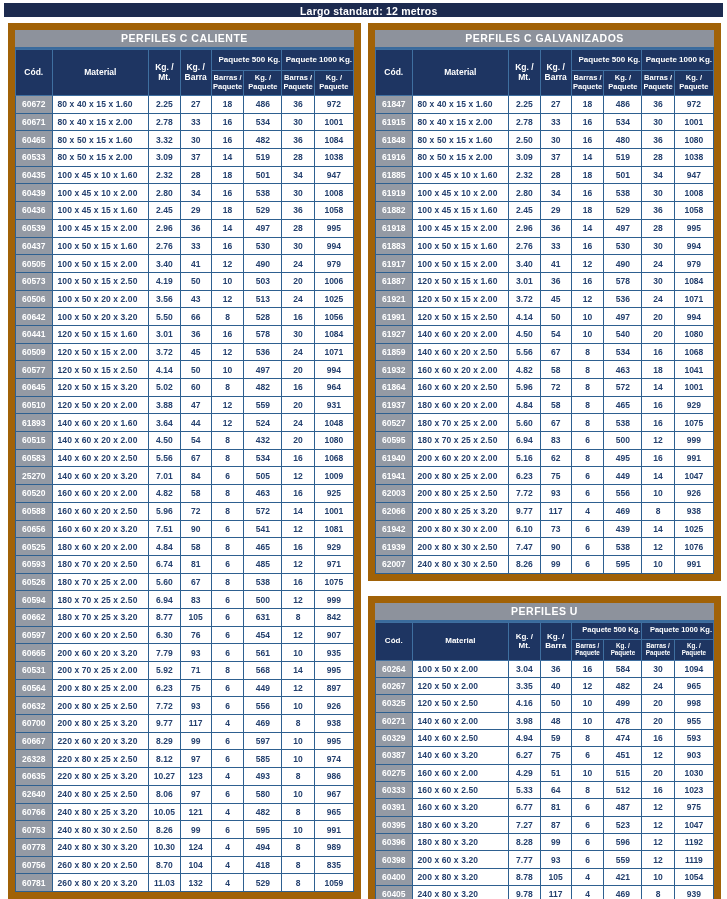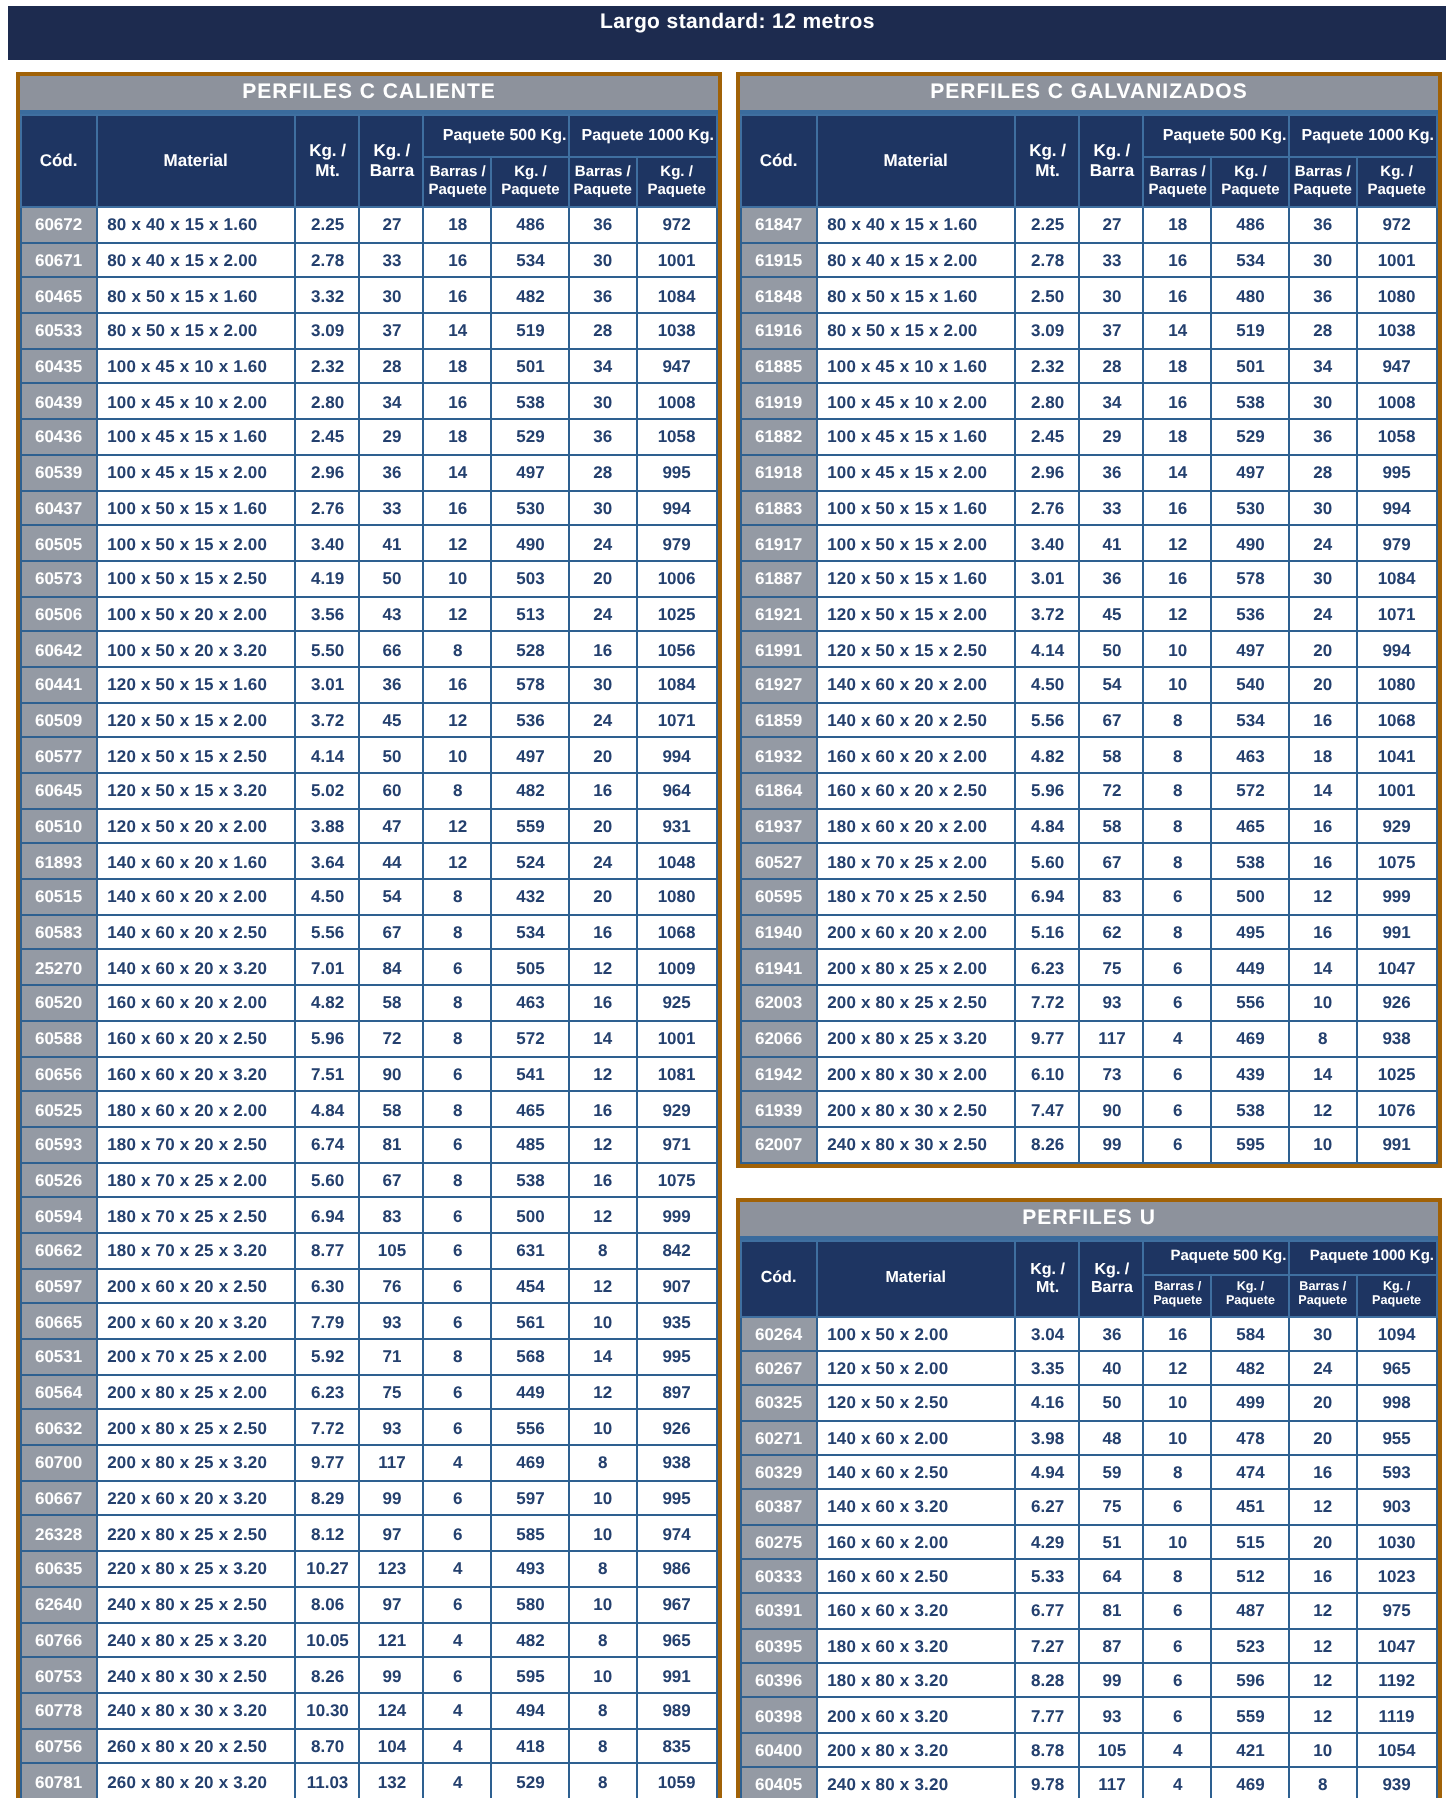--- a/index.html
+++ b/index.html
@@ -1,24 +1,24 @@
 <!DOCTYPE html>
 <html><head>
 <meta charset="utf-8">
 <style>
   * { margin:0; padding:0; box-sizing:border-box; }
   html,body { width:727px; height:899px; background:#ffffff; overflow:hidden;
               font-family:"Liberation Sans","DejaVu Sans",sans-serif; }
-  .top-bar { margin:3px 4px 6px 4px; height:27px; background:#1d2b4f;
+  .top-bar { margin:3px 4px 6px 4px; height:14px; background:#1d2b4f;
              color:#fff; font-size:10.5px; font-weight:bold; line-height:17px;
              padding-left:296px; letter-spacing:0.2px; }
   .cols { display:flex; gap:7px; margin:0 6px 0 8px; align-items:flex-start; }
   .col { width:353px; flex:0 0 353px; }
   .gap-v { height:15px; }
-  .table-frame { border:2px solid #a16207; background:#fff; }
+  .table-frame { border:7px solid #a16207; background:#fff; }
   .tbl-title { background:#8d929c; color:#fff; text-align:center; font-weight:bold;
                font-size:10.5px; letter-spacing:0.5px; padding:2px 0 3px 0;
                border-bottom:2.5px solid #3a6b9d; }
   table { width:100%; border-collapse:collapse; table-layout:fixed; }
   th { background:#1e3562; color:#fff; border:1.5px solid #3f6fa0;
        font-size:8.5px; font-weight:bold; line-height:1.15; padding:1px;
        text-align:center; vertical-align:middle; }
   th.grp { font-size:8px;text-align:right; }
   th.sub { font-size:7.5px; }
   .t-c .hrow1 { height:21px; }

